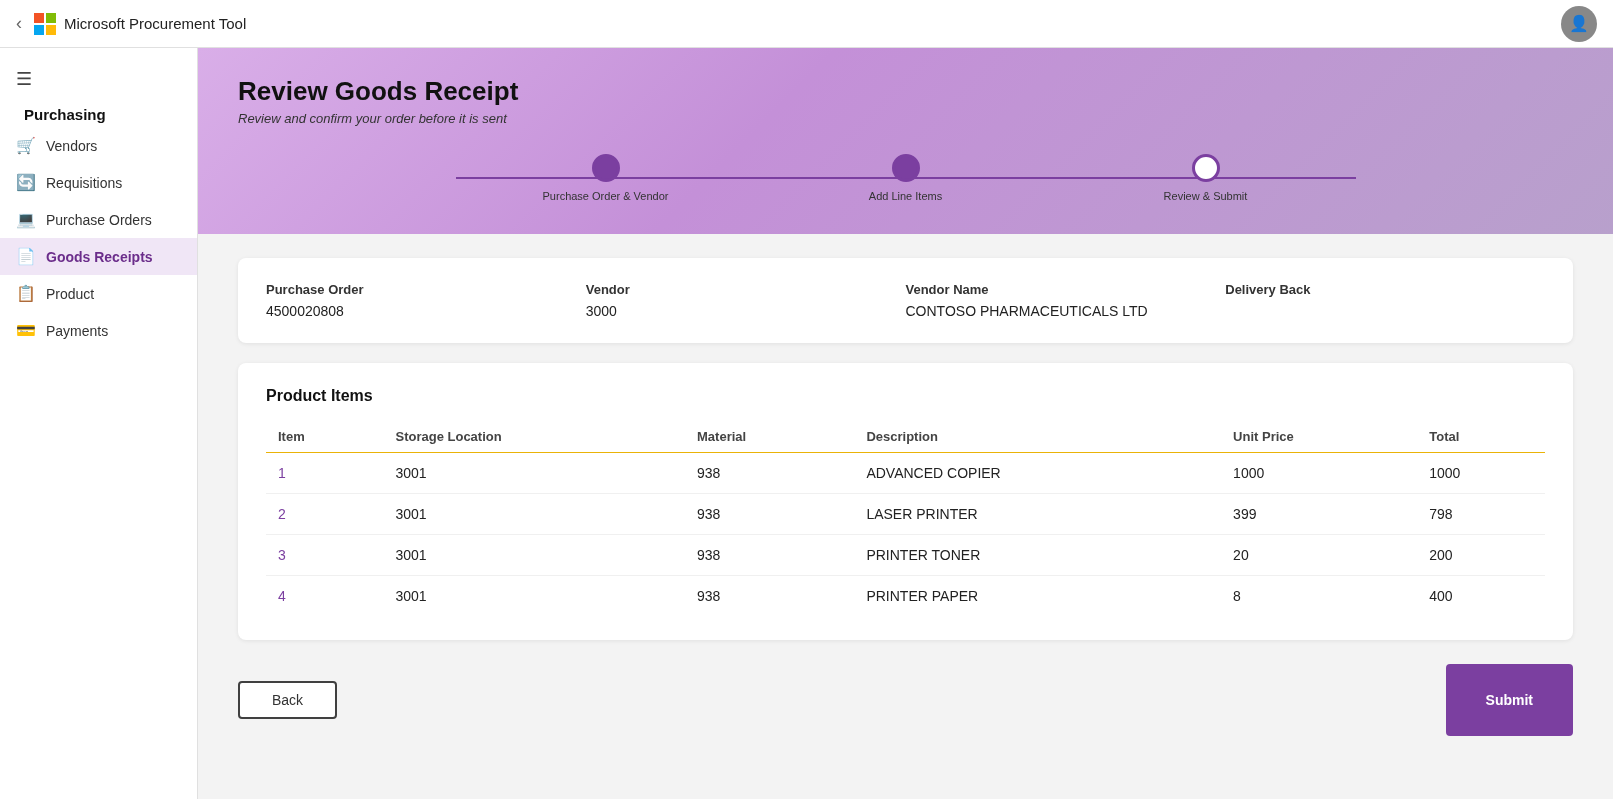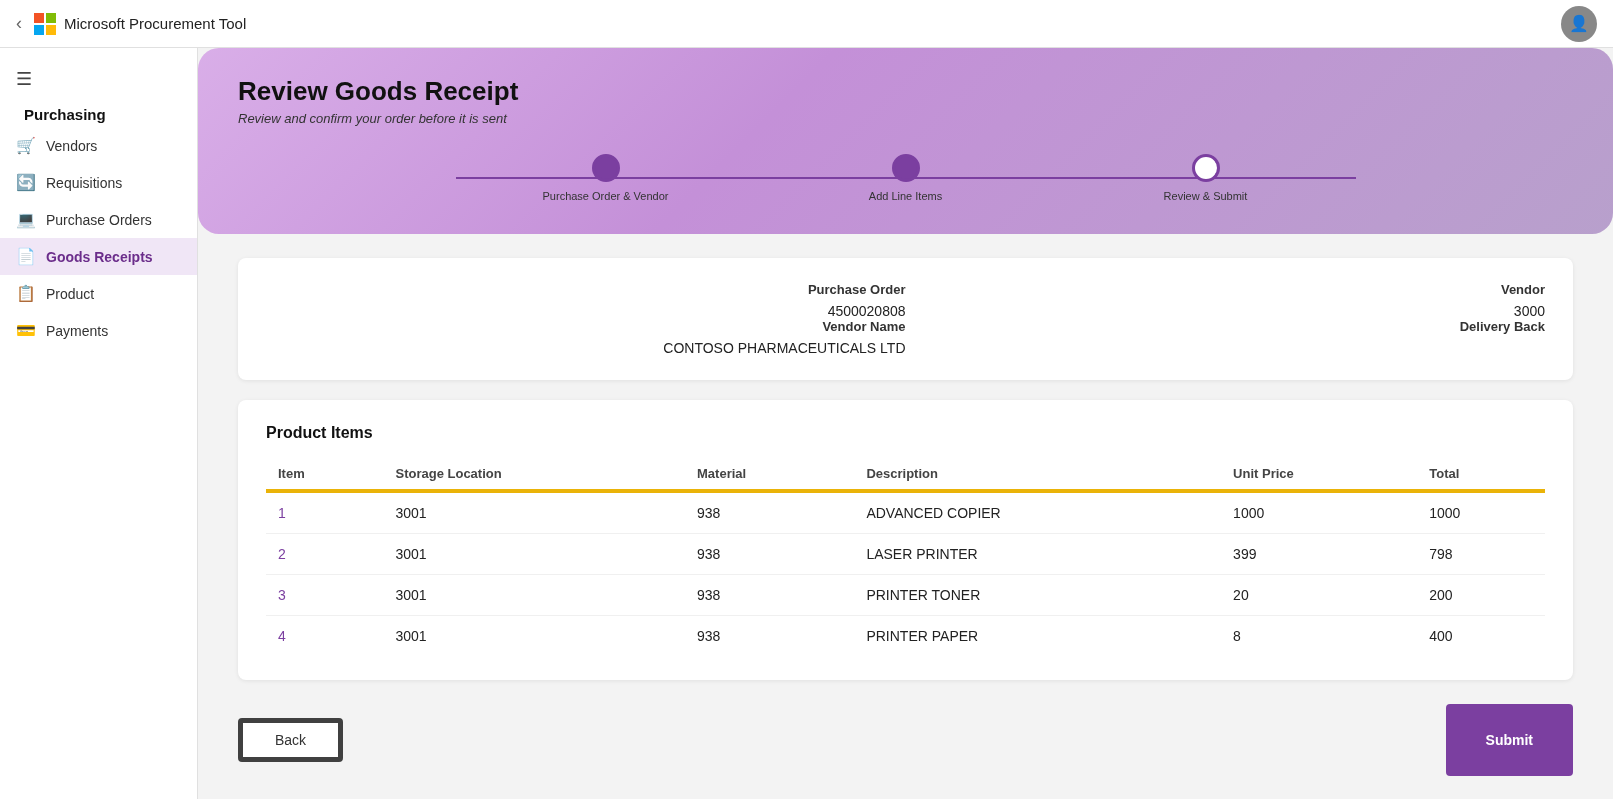--- a/index.html
+++ b/index.html
@@ -27,21 +27,20 @@
     .sidebar-item.active { background: #f0e6f6; font-weight: 600; color: #6b2d8b; }
     .sidebar-icon { font-size: 16px; width: 20px; text-align: center; }
 
     
     .main { flex: 1; overflow-y: auto; background: #f3f3f3; }
 
     
     .header-banner {
       background: linear-gradient(135deg, #d9aee8 0%, #c490d8 40%, #b8a0cc 100%);
       padding: 28px 40px 32px 40px;
-      border-radius: 21px;
     }
     .header-banner h1 { font-size: 26px; font-weight: 700; color: #111; margin-bottom: 4px; }
     .header-banner p { font-size: 13px; color: #333; margin-bottom: 28px; font-style: italic; }
 
     
     .stepper { display: flex; align-items: center; position: relative; width: 900px; margin: 0 auto; }
     .stepper-line { position: absolute; top: 50%; left: 0; right: 0; height: 2px; background: #7b3fa0; transform: translateY(-50%); z-index: 0; }
     .stepper-step { display: flex; flex-direction: column; align-items: center; position: relative; z-index: 1; flex: 1; }
     .stepper-circle {
       width: 28px; height: 28px; border-radius: 50%;
@@ -52,36 +51,36 @@
     .stepper-circle.empty { background: #fff; }
     .stepper-label { margin-top: 8px; font-size: 11px; color: #333; white-space: nowrap; }
 
     
     .content-area { padding: 24px 40px; }
 
     
     .card { background: #fff; border-radius: 8px; box-shadow: 0 1px 4px rgba(0,0,0,0.08); margin-bottom: 20px; padding: 24px 28px; }
 
     
-    .order-info { display: grid; grid-template-columns: 1fr 1fr; gap: 0; text-align: right; }
+    .order-info { display: grid; grid-template-columns: 1fr 1fr 1fr 1fr; gap: 0; }
     .order-info-label { font-size: 13px; font-weight: 600; color: #333; margin-bottom: 6px; }
     .order-info-value { font-size: 14px; color: #222; }
 
     
     .section-title { font-size: 16px; font-weight: 600; color: #111; margin-bottom: 16px; }
     .product-table { width: 100%; border-collapse: collapse; }
-    .product-table th { text-align: left; font-size: 13px; font-weight: 600; color: #444; padding: 8px 12px; border-bottom: 4px solid #eab308; }
+    .product-table th { text-align: left; font-size: 13px; font-weight: 600; color: #444; padding: 8px 12px; border-bottom: 1px solid #eab308; }
     .product-table td { font-size: 14px; color: #222; padding: 12px 12px; border-bottom: 1px solid #f0f0f0; }
     .product-table tr:last-child td { border-bottom: none; }
     .item-number { color: #7b3fa0; font-weight: 500; }
 
     
     .action-row { display: flex; justify-content: space-between; align-items: center; margin-top: 24px; }
     .btn-back {
-      background: #fff; border: 5px solid #404040; color: #333;
+      background: #fff; border: 2px solid #404040; color: #333;
       padding: 9px 32px; border-radius: 4px; font-size: 14px; cursor: pointer;
     }
     .btn-submit {
       background: #7b3fa0; border: none; color: #fff;
       padding: 28px 40px; border-radius: 4px; font-size: 14px; font-weight: 600; cursor: pointer;
     }
   </style>
 </head>
 <body>
 

